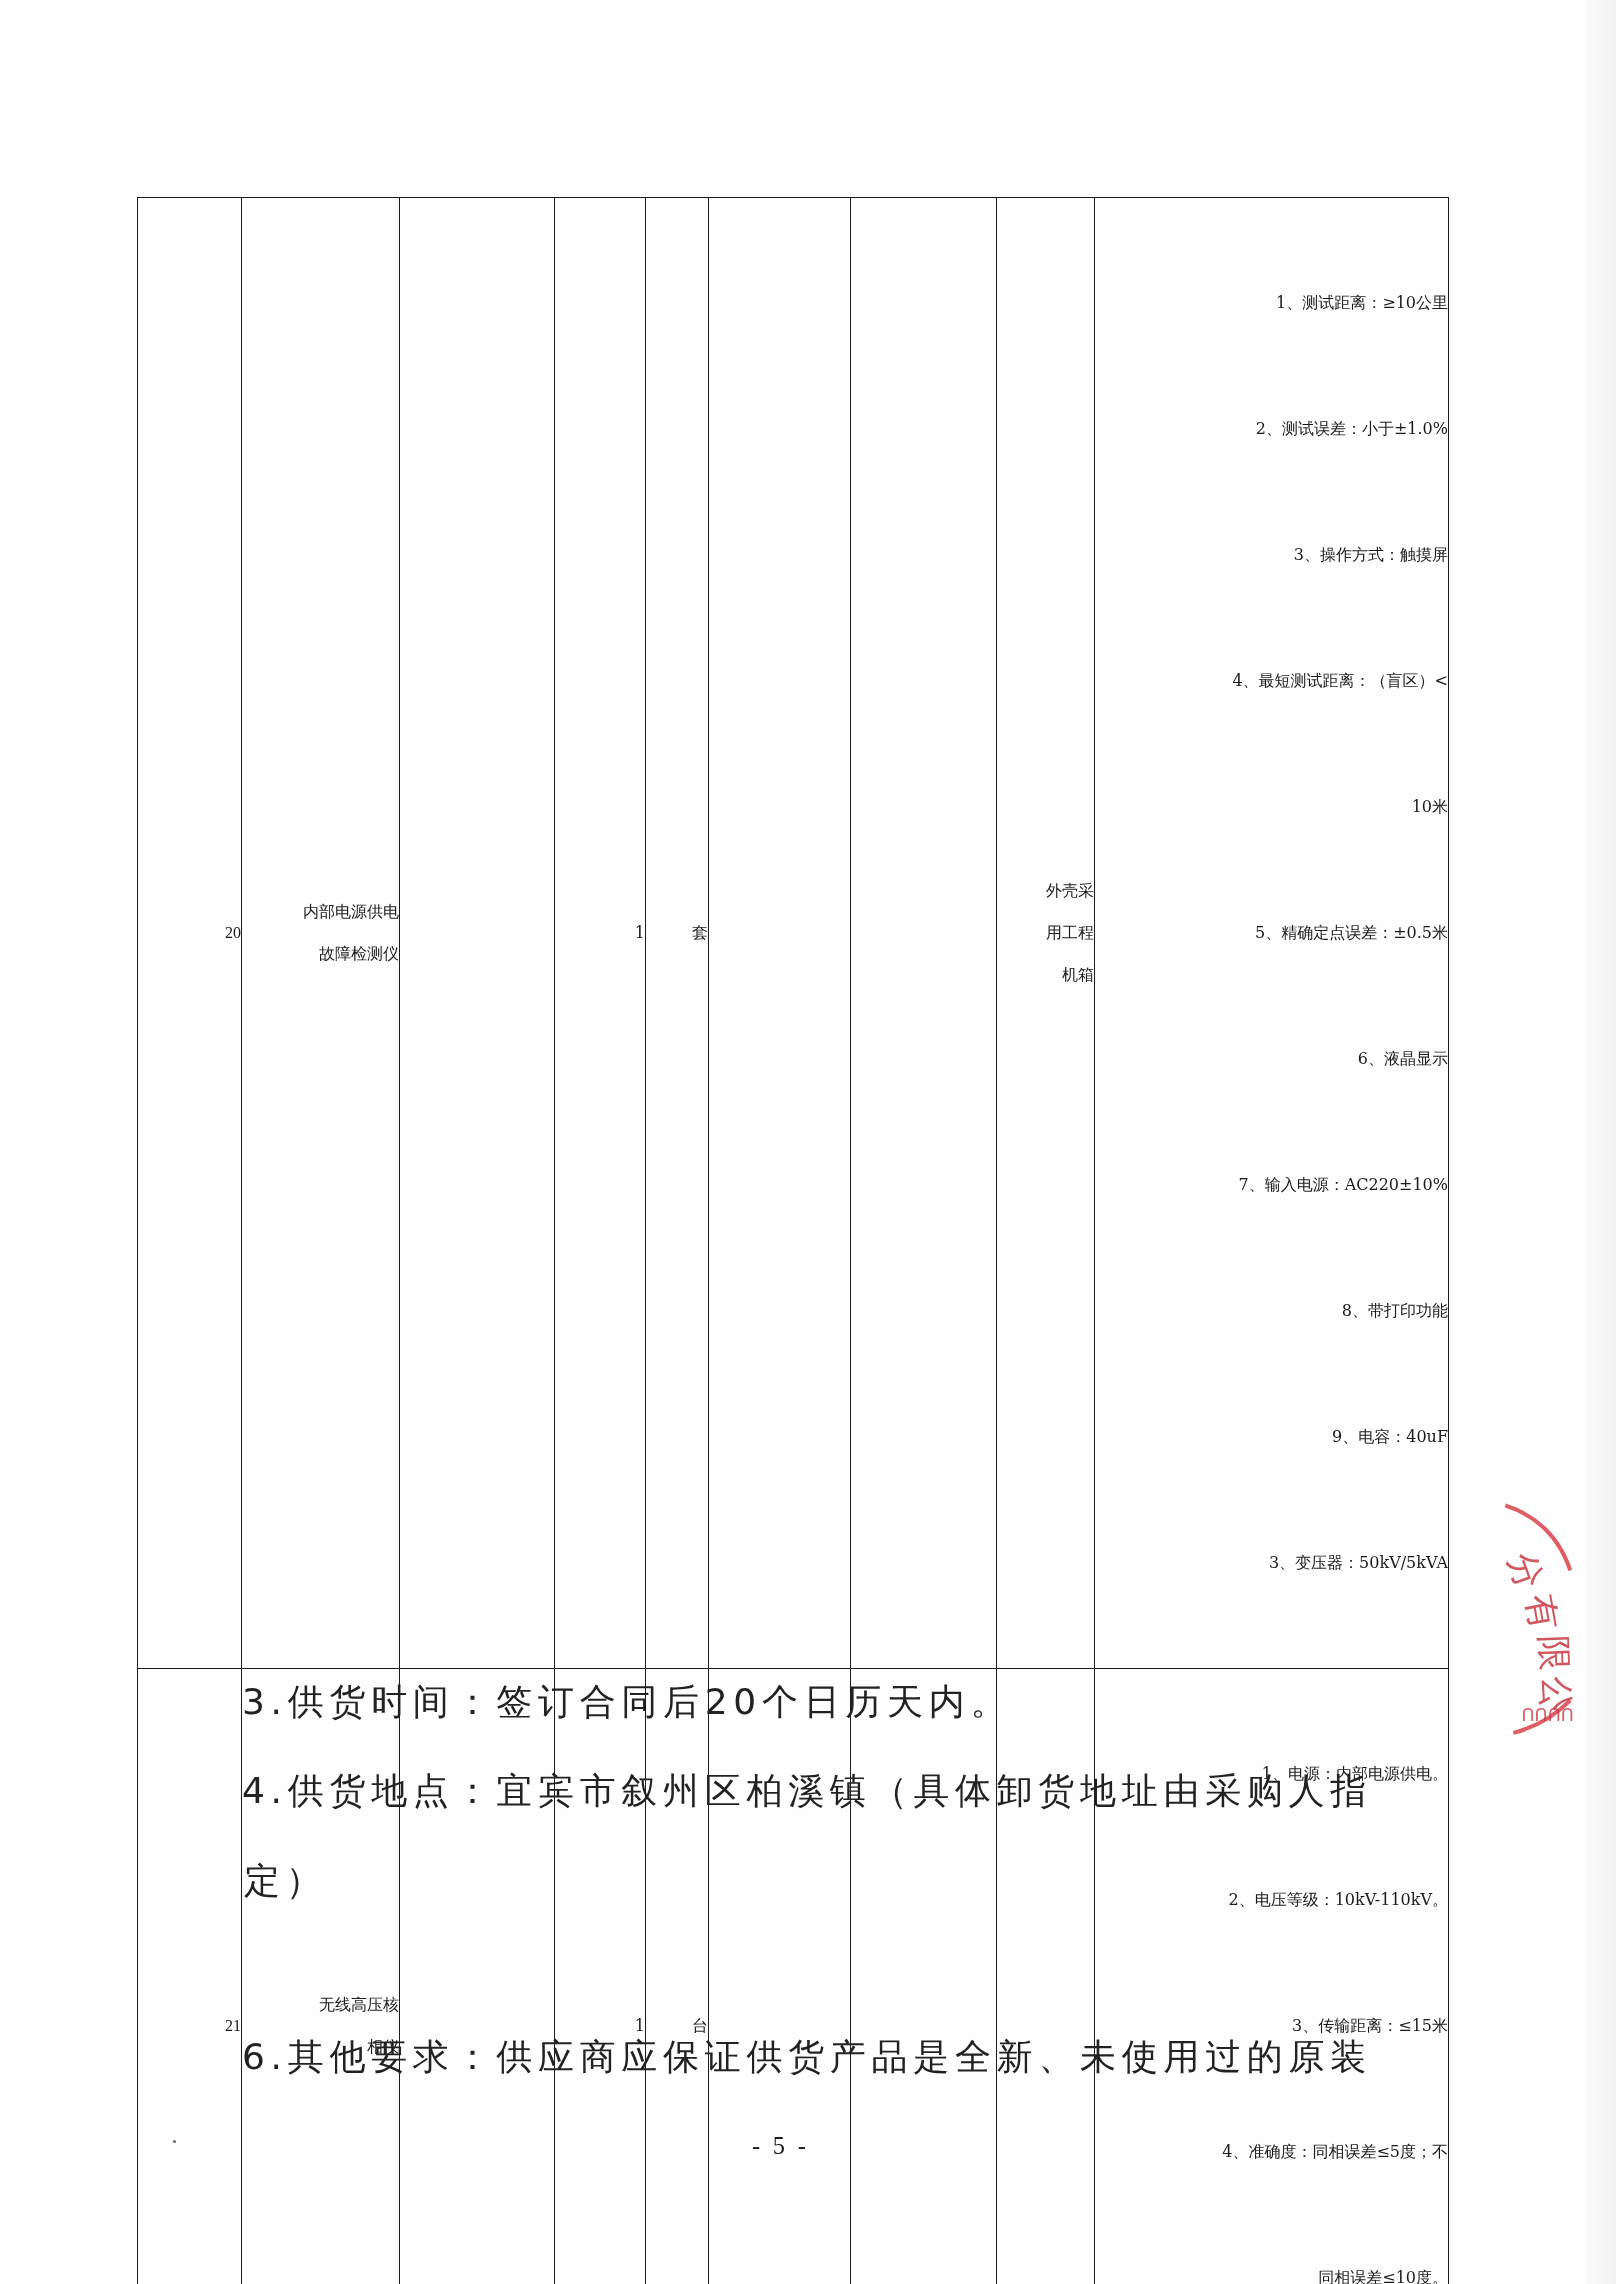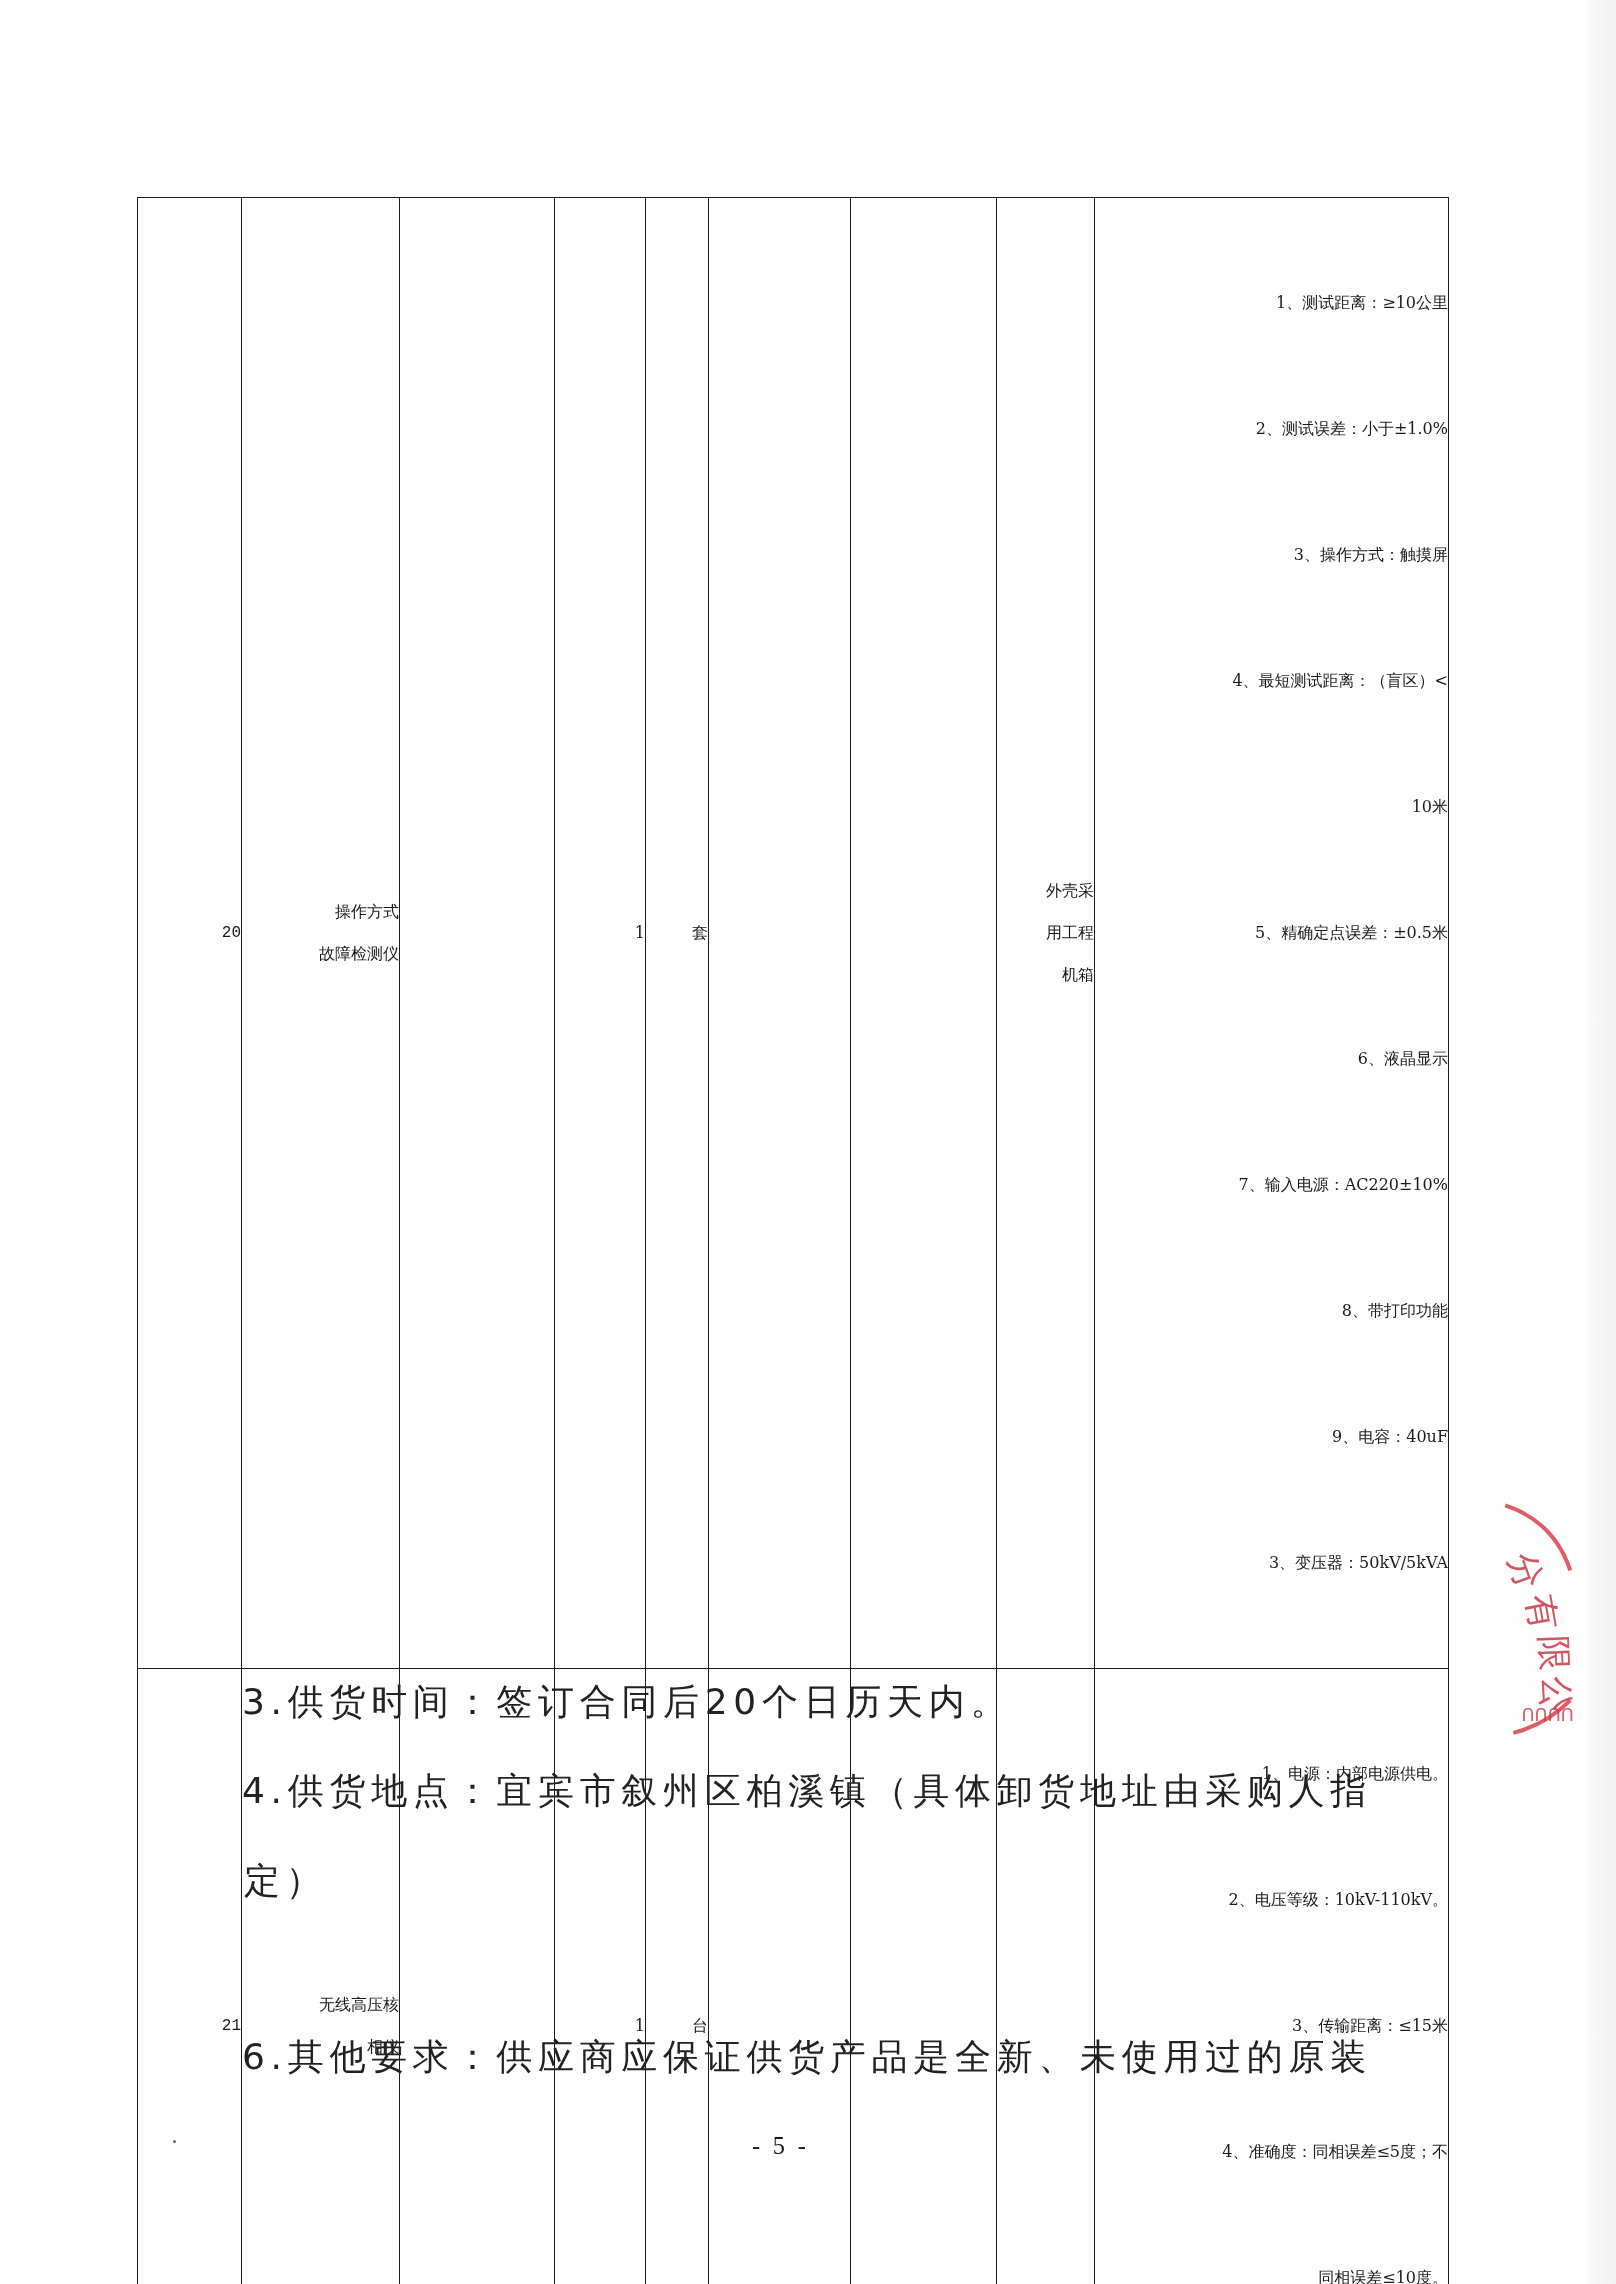--- a/index.html
+++ b/index.html
@@ -10,21 +10,21 @@
   .page { position: absolute; left: 0; top: 0; width: 1617px; height: 2284px; background: #fefefe; }
   table.spec {
     position: absolute; left: 137px; top: 197px;
     border-collapse: collapse; table-layout: fixed;
     width: 1312px;
   }
   table.spec td {
     border: 1.6px solid #1c1c1c; padding: 0; vertical-align: middle;
     text-align: right; font-size: 16px; line-height: 42px;
   }
-  td.num { font-family: Liberation Mono, monospace; font-size: 23.6px; }
+  td.num { font-family: Liberation Serif, serif; font-size: 23.6px; }
   td.name { padding: 0 3.3px; line-height: 42px; }
   td.note { font-size: 23.6px; line-height: 39px; padding: 0 4.9px; }
   td.spec-cell {
     text-align: left; vertical-align: top; font-size: 22px; line-height: 27px;
     padding: 4.9px 0 3.3px 13px; white-space: pre-wrap; word-break: break-all;
   }
   .line { display: block; }
   .para {
     position: absolute; left: 242px; font-family: "DejaVu Sans", sans-serif;
     font-size: 36px; letter-spacing: 5.7px; color: #222; white-space: nowrap; text-align: center;
@@ -52,21 +52,21 @@
       <col style="width:142px">
       <col style="width:146px">
       <col style="width:98px">
       <col style="width:354px">
     </colgroup>
     <tbody>
 
       <tr style="height:299px">
         <td class="num">20</td>
         <td class="name">
-          <span class="line">操作方式</span>
+          <span class="line">内部电源供电</span>
           <span class="line">故障检测仪</span>
         </td>
         <td></td>
         <td class="qty">1</td>
         <td class="unit">套</td>
         <td></td>
         <td></td>
         <td class="note">
           <span class="line">外壳采</span>
           <span class="line">用工程</span>

